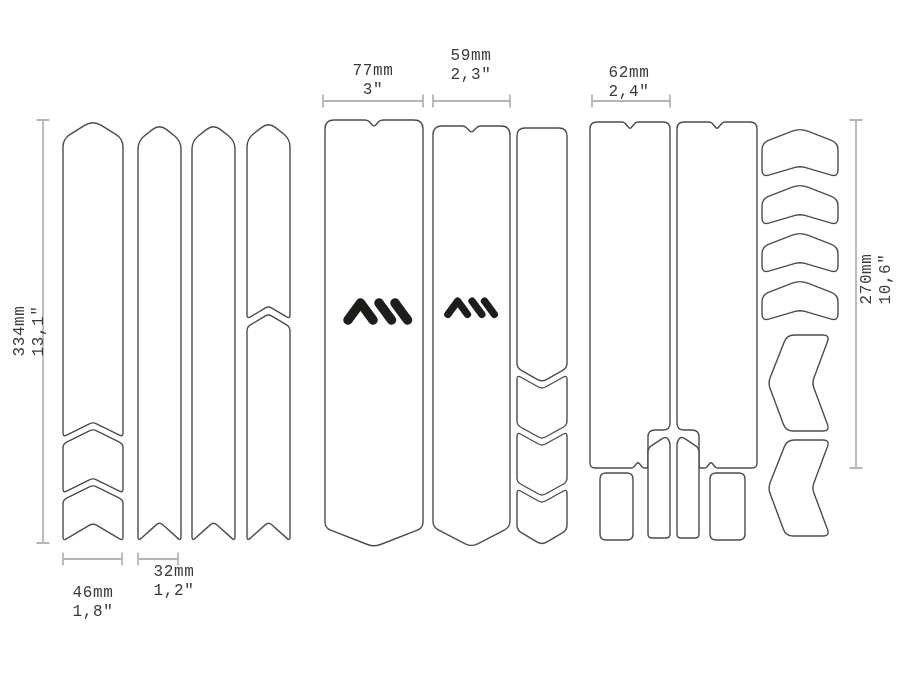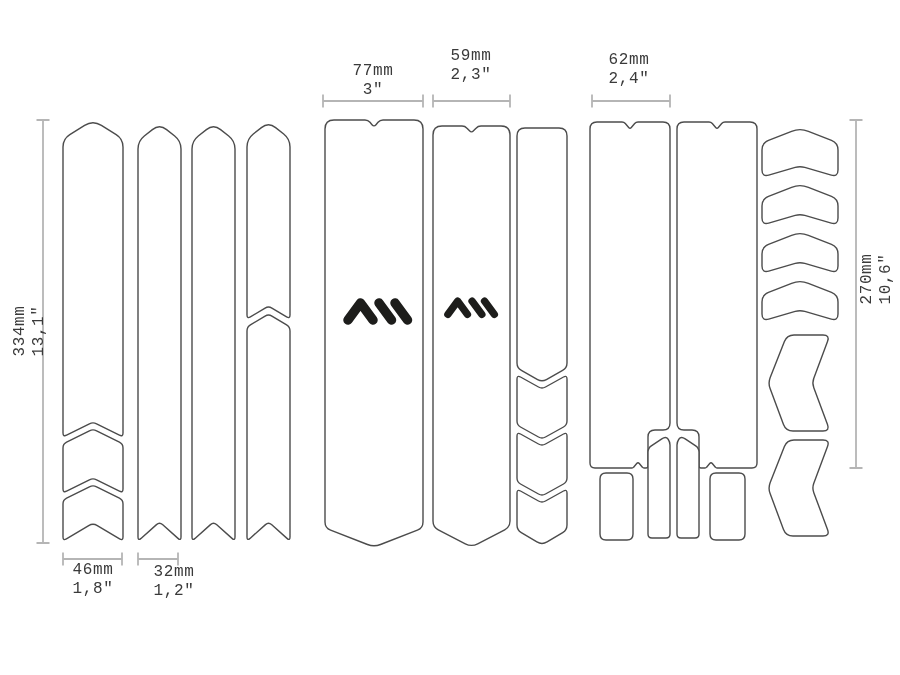--- a/index.html
+++ b/index.html
@@ -73,25 +73,25 @@
   </svg>
 
   <div class="dim" style="left:373px;top:81px">
     <span>77mm</span>
     <span>3"</span>
   </div>
   <div class="dim" style="left:471px;top:66px">
     <span>59mm</span>
     <span>2,3"</span>
   </div>
-  <div class="dim" style="left:629px;top:70px">
+  <div class="dim" style="left:629px;top:83px">
     <span>62mm</span>
     <span>2,4"</span>
   </div>
-  <div class="dim" style="left:93px;top:580px">
+  <div class="dim" style="left:93px;top:603px">
     <span>46mm</span>
     <span>1,8"</span>
   </div>
   <div class="dim" style="left:174px;top:582px">
     <span>32mm</span>
     <span>1,2"</span>
   </div>
   <div class="dim rot" style="left:30px;top:331px">
     <span>334mm</span>
     <span>13,1"</span>

